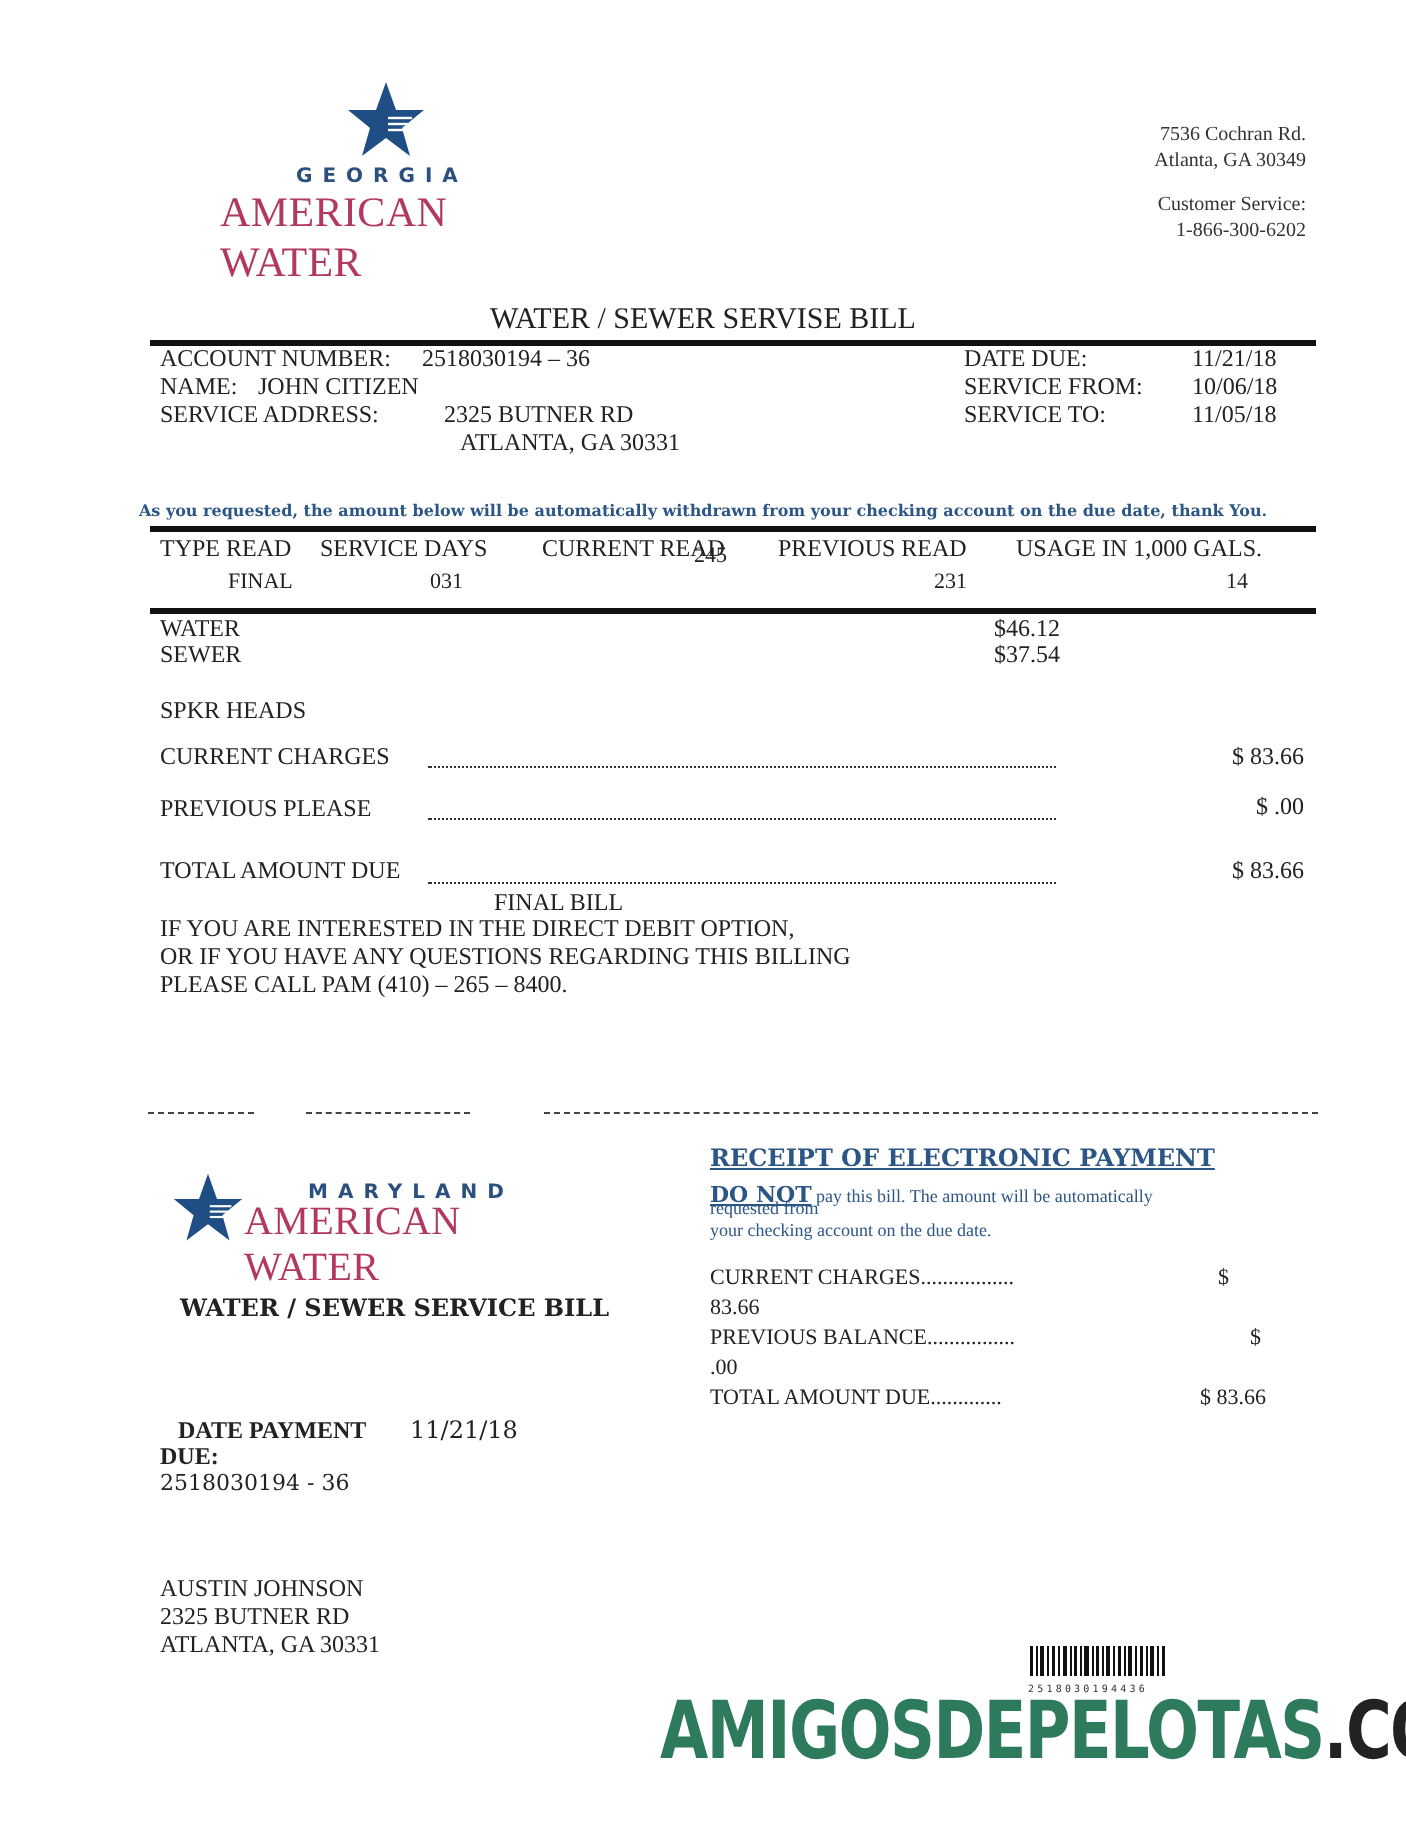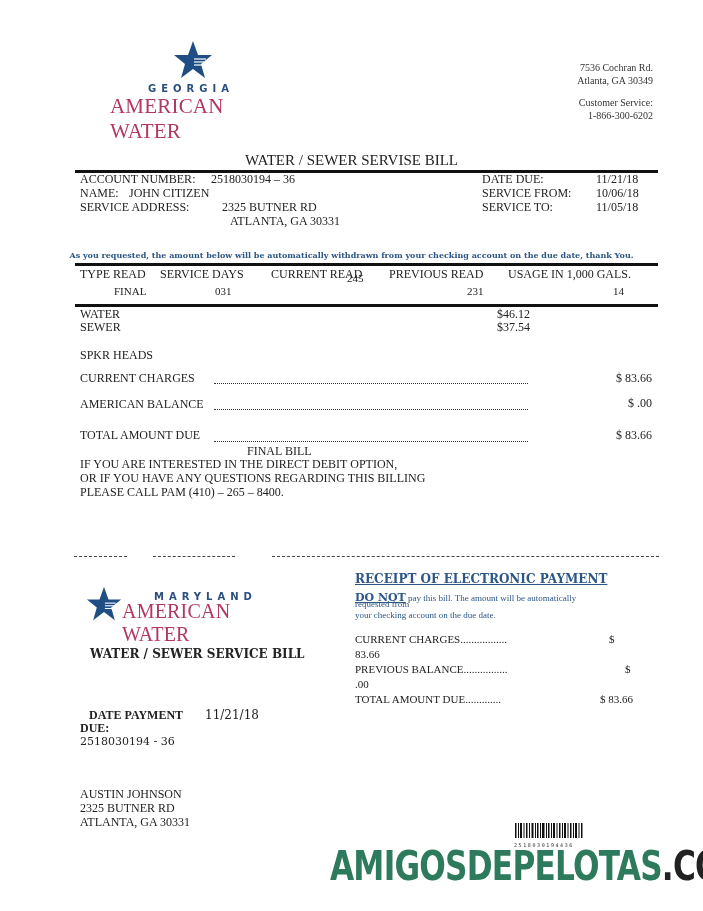--- a/index.html
+++ b/index.html
@@ -92,21 +92,21 @@
 <div class="abs field" style="left:80px; top:307px;">WATER</div>
 <div class="abs field" style="left:497px; top:307px;">$46.12</div>
 <div class="abs field" style="left:80px; top:320px;">SEWER</div>
 <div class="abs field" style="left:497px; top:320px;">$37.54</div>
 <div class="abs field" style="left:80px; top:348px;">SPKR HEADS</div>
 
 <div class="abs field" style="left:80px; top:371px;">CURRENT CHARGES</div>
 <div class="abs dots" style="left:214px; width:314px; top:383px;"></div>
 <div class="abs field" style="right:51px; top:371px;">$ 83.66</div>
 
-<div class="abs field" style="left:80px; top:397px;">AMERICAN BALANCE</div>
+<div class="abs field" style="left:80px; top:397px;">PREVIOUS PLEASE</div>
 <div class="abs dots" style="left:214px; width:314px; top:409px;"></div>
 <div class="abs field" style="right:51px; top:396px;">$ .00</div>
 
 <div class="abs field" style="left:80px; top:428px;">TOTAL AMOUNT DUE</div>
 <div class="abs dots" style="left:214px; width:314px; top:441px;"></div>
 <div class="abs field" style="right:51px; top:428px;">$ 83.66</div>
 
 <div class="abs field" style="left:247px; top:444px;">FINAL BILL</div>
 <div class="abs field" style="left:80px; top:457px;">IF YOU ARE INTERESTED IN THE DIRECT DEBIT OPTION,</div>
 <div class="abs field" style="left:80px; top:471px;">OR IF YOU HAVE ANY QUESTIONS REGARDING THIS BILLING</div>

